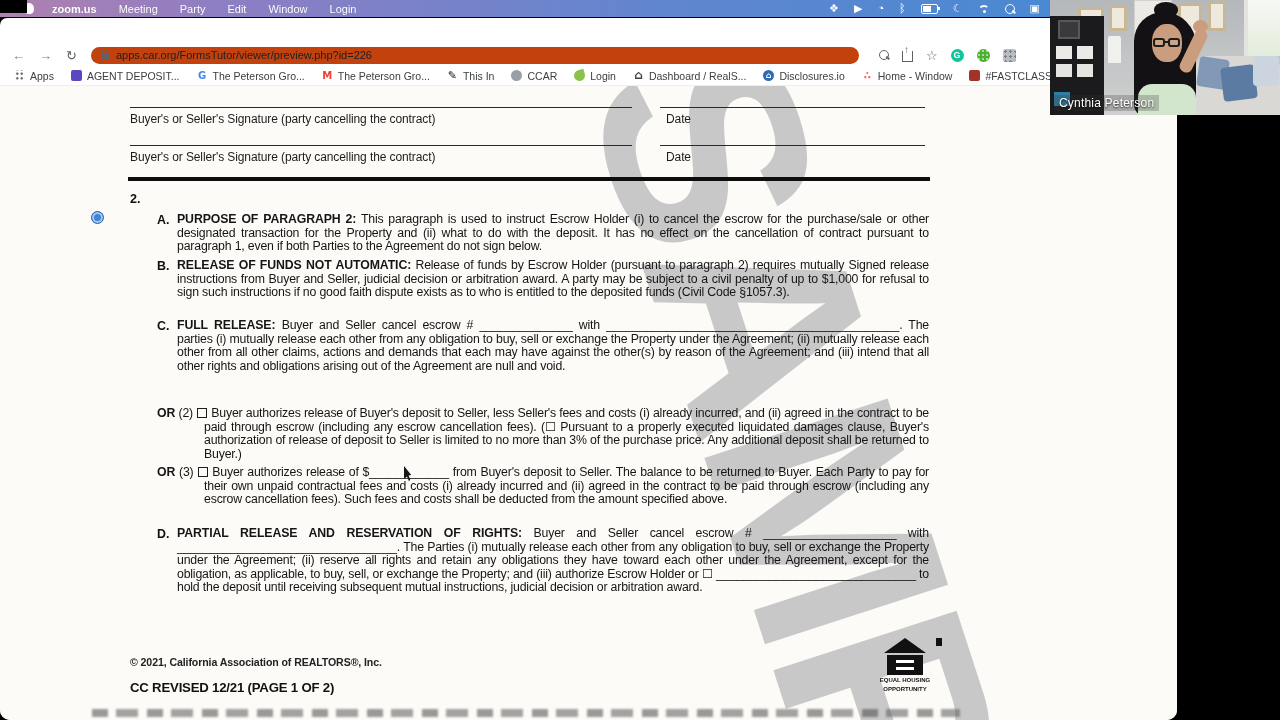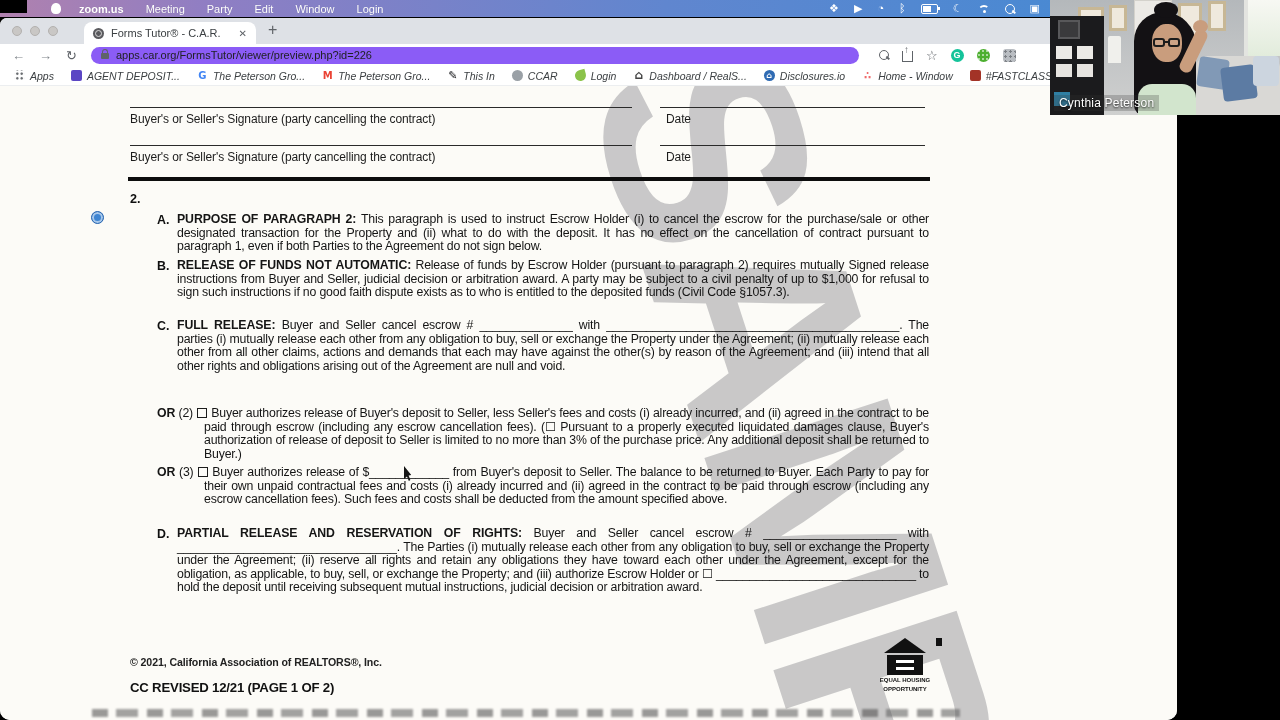--- a/index.html
+++ b/index.html
@@ -1,21 +1,21 @@
 <!DOCTYPE html>
 <html><head>
 <meta charset="utf-8">
 <style>
   html,body{margin:0;padding:0;background:#000;}
   .screen{position:relative;width:1280px;height:720px;background:#000;overflow:hidden;
           font-family:"Liberation Sans",sans-serif;}
   
   .menubar{position:absolute;left:0;top:0;width:1280px;height:17px;z-index:5;
     background:linear-gradient(90deg,#b081ae 0%,#907ec3 16%,#6086cf 52%,#3d8bd4 100%);
-    display:flex;align-items:center;color:#fff;font-size:11px;padding-left:51px;box-sizing:border-box;}
+    display:flex;align-items:center;color:#fff;font-size:11px;padding-left:24px;box-sizing:border-box;}
   .menubar .mi{margin-right:22px;white-space:nowrap;text-shadow:0 0 1px rgba(0,0,0,.15);}
   .mi.app{font-weight:bold;}
   .apple{width:10px;height:11px;background:#fff;border-radius:45% 45% 42% 42%/52% 52% 40% 40%;
     margin-right:18px;flex:none;}
   .corner-patch{position:absolute;left:0;top:0;width:27px;height:13px;background:#000;z-index:6;}
   .status{margin-left:auto;margin-right:240px;display:flex;align-items:center;gap:15px;}
   .si{color:#fff;font-size:11px;line-height:11px;}
   .si-batt{width:15px;height:8px;border:1px solid #fff;border-radius:2px;position:relative;}
   .si-batt::before{content:"";position:absolute;left:1px;top:1px;bottom:1px;width:8px;background:#fff;}
   .si-batt::after{content:"";position:absolute;right:-3px;top:2px;width:2px;height:3px;background:#fff;}
@@ -35,41 +35,41 @@
     display:flex;align-items:center;padding:0 9px;box-sizing:border-box;font-size:11px;color:#3c4043;gap:7px;}
   .tabfav{width:11px;height:11px;border-radius:50%;background:#5a5a5e;position:relative;flex:none;}
   .tabfav::before{content:"";position:absolute;inset:2px;border:1px solid #d8d8d8;border-radius:50%;}
   .tab-title{flex:1;overflow:hidden;white-space:nowrap;}
   .tab-close{color:#5f6368;font-size:10px;}
   .newtab{position:absolute;left:268px;top:3px;font-size:16px;color:#5f6368;}
   .urlrow{position:absolute;left:0;top:26px;width:100%;height:22px;background:#fff;display:flex;
     align-items:center;padding-left:12px;box-sizing:border-box;gap:14px;}
   .nav{font-size:13px;color:#80868b;}
   .nav.reload{color:#5f6368;}
-  .omnibox{width:768px;height:17px;border-radius:9px;background:#8b5cf6;display:flex;align-items:center;
+  .omnibox{width:768px;height:17px;border-radius:9px;background:#c2410c;display:flex;align-items:center;
     padding-left:10px;gap:7px;box-sizing:border-box;}
   .lock{width:8px;height:6px;background:#5f6368;border-radius:1px;position:relative;margin-top:2px;flex:none;}
   .lock::before{content:"";position:absolute;left:1px;top:-4px;width:4px;height:4px;border:1.3px solid #5f6368;
     border-bottom:none;border-radius:3px 3px 0 0;}
   .url{font-size:11px;color:#202124;}
   .tb-icons{display:flex;align-items:center;gap:13px;margin-left:6px;}
   .ic-zoom{width:8px;height:8px;border:1.5px solid #5f6368;border-radius:50%;position:relative;}
   .ic-zoom::after{content:"";position:absolute;left:6px;top:6px;width:4px;height:1.5px;background:#5f6368;transform:rotate(45deg);}
   .ic-share{position:relative;width:9px;height:10px;border:1.3px solid #5f6368;border-top:none;margin-top:3px;}
   .ic-share::before{content:"↑";position:absolute;top:-7px;left:1px;font-size:10px;color:#5f6368;}
   .ic-star{font-size:13px;color:#5f6368;line-height:13px;}
   .ext{width:13px;height:13px;border-radius:50%;font:bold 9px/13px "Liberation Sans",sans-serif;
     color:#fff;text-align:center;flex:none;}
   .ext-grammarly{background:#15c39a;}
   .ext-green{background:#4caf2f;background-image:radial-gradient(#ffffff88 1px,transparent 1.2px);background-size:4px 4px;}
   .ext-gray{background:#b9bdc2;border-radius:3px;background-image:radial-gradient(#7a7e83 1.2px,transparent 1.3px);background-size:5px 5px;}
   .bookmarks{position:absolute;left:0;top:48px;width:100%;height:20px;background:#fff;display:flex;
     align-items:center;gap:17px;padding-left:14px;box-sizing:border-box;font-size:10.5px;color:#3c4043;
     border-bottom:1px solid #eceef0;white-space:nowrap;overflow:hidden;}
-  .bm{display:flex;align-items:center;font-style:italic;}
+  .bm{display:flex;align-items:center;}
   .fav{width:11px;height:11px;display:inline-block;border-radius:2px;margin-right:5px;flex:none;
     font:bold 10px/11px "DejaVu Sans",sans-serif;text-align:center;color:#fff;box-sizing:border-box;}
   .fv-apps{background-image:radial-gradient(#5f6368 1.2px,transparent 1.3px);background-size:4.5px 4.5px;background-position:1px 1.5px;border-radius:0;}
   .fv-agent{background:#5b46c4;}
   .fv-g{color:#4285f4;background:none;}
   .fv-g::before{content:"G";}
   .fv-m{color:#ea4335;background:none;}
   .fv-m::before{content:"M";}
   .fv-pen{color:#202124;background:none;font-size:11px;}
   .fv-pen::before{content:"✎";}
@@ -170,33 +170,20 @@
       <span class="si si-batt"></span>
       <span class="si">☾</span>
       <span class="si si-wifi"></span>
       <span class="si si-spot"></span>
       <span class="si">▣</span>
     </span>
   </div>
   <div class="corner-patch"></div>
 
   <div class="window">
-    <div class="tabbar">
-      <div class="lights">
-        <span class="light"></span>
-        <span class="light"></span>
-        <span class="light"></span>
-      </div>
-      <div class="tab">
-        <span class="tabfav"></span>
-        <span class="tab-title">Forms Tutor® - C.A.R.</span>
-        <span class="tab-close">✕</span>
-      </div>
-      <span class="newtab">+</span>
-    </div>
     <div class="urlrow">
       <span class="nav">←</span>
       <span class="nav">→</span>
       <span class="nav reload">↻</span>
       <span class="omnibox">
         <span class="lock"></span>
         <span class="url">apps.car.org/FormsTutor/viewer/preview.php?id=226</span>
       </span>
       <span class="tb-icons">
         <span class="ic-zoom"></span>

